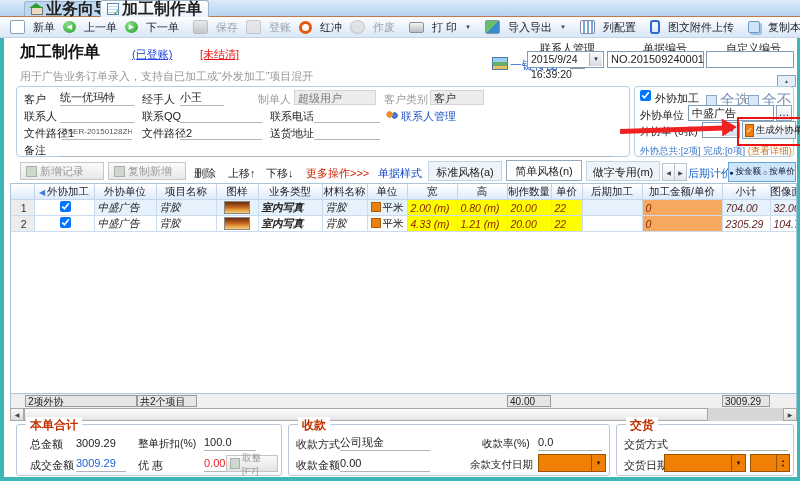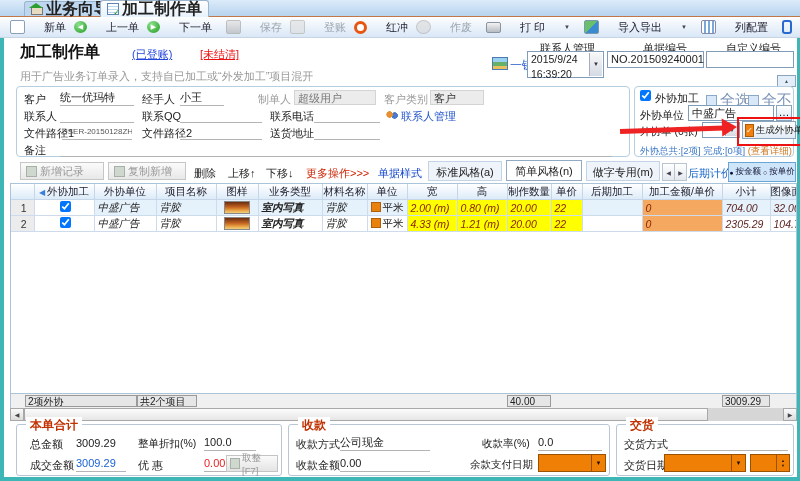--- a/index.html
+++ b/index.html
@@ -8,21 +8,21 @@
   
   .tabstrip{left:0;top:0;width:800px;height:16px;background:linear-gradient(#dcebfa,#b7d3ee);border-bottom:1px solid #c07848;}
   .tab{display:inline-flex;align-items:center;gap:3px;height:14px;padding:0 6px;font-weight:bold;font-size:16px;border:1px solid #9ab4cc;border-bottom:none;border-radius:3px 3px 0 0;background:#bed7f0;position:absolute;top:1px;}
   .tab.active{background:linear-gradient(#fefeff,#e8f2fc);top:0;height:16px;}
   .i-house{position:relative;width:10px;height:6px;background:#e8dcc0;border:1px solid #777;margin-top:3px;}
   .i-house::before{content:"";position:absolute;left:-3px;top:-5px;border-left:7px solid transparent;border-right:7px solid transparent;border-bottom:5px solid #2e9e2e;}
   .i-form{position:relative;width:10px;height:10px;background:repeating-linear-gradient(#fff 0 2px,#bcd8f0 2px 3px);border:1px solid #5d85b5;}
   .i-form::after{content:"✓";position:absolute;right:-2px;bottom:-3px;color:#149914;font-size:8px;font-weight:bold;}
   
   .toolbar{left:0;top:17px;width:800px;height:21px;background:linear-gradient(#fdfeff,#d9e7f6);border-bottom:1px solid #c6d4e4;display:flex;align-items:center;padding-left:6px;box-sizing:border-box;}
-  .tbtn{display:inline-flex;align-items:center;gap:19px;padding:0 4px;height:27px;color:#223;white-space:nowrap;cursor:pointer;}
+  .tbtn{display:inline-flex;align-items:center;gap:8px;padding:0 4px;height:27px;color:#223;white-space:nowrap;cursor:pointer;}
   .tbtn.dis{color:#9aa4b0;}
   .tbtn.dis .ti{filter:grayscale(1);opacity:.6;}
   .tsep{width:1px;height:15px;background:#b2c1d3;margin:0 3px;}
   .ti{display:inline-flex;align-items:center;justify-content:center;width:13px;height:12px;font-size:7px;border-radius:2px;color:#fff;}
   .i-new{background:#fff;border:1px solid #8aa0b8;}
   .i-ball{background:radial-gradient(circle at 35% 30%,#8ee08e,#1d9c1d);border-radius:50%;}
   .i-save{background:linear-gradient(#d8dde6,#aab2c0);border:1px solid #99a;}
   .i-post{background:#dcdce6;border:1px solid #aab;}
   .i-red{width:7px;height:7px;border:3px solid #e85510;border-radius:50%;background:#fff;}
   .i-void{background:#d8d8d8;border:1px solid #aaa;border-radius:50%;}
@@ -196,21 +196,21 @@
   <span class="abs blue-link" style="left:132px;top:47px;">(已登账)</span>
   <span class="abs red-link" style="left:200px;top:47px;">[未结清]</span>
   <div class="abs subtitle" style="left:20px;top:69px;">用于广告业务订单录入，支持自已加工或“外发加工”项目混开</div>
 
   <span class="abs i-img" style="left:492px;top:57px;"></span>
   <span class="abs link-blue" style="left:510px;top:57px;font-size:12px;">一键传图</span>
   <span class="abs i-print" style="left:570px;top:58px;display:inline-block;"></span>
   <span class="abs link-blue" style="left:589px;top:57px;">0</span>
 
   <span class="abs fld-label" style="left:540px;top:41px;">联系人管理</span>
-  <div class="abs combo" style="left:527px;top:51px;width:77px;height:27px;">
+  <div class="abs combo" style="left:527px;top:51px;width:77px;height:17px;">
     <span>2015/9/24 16:39:20</span>
     <span class="combo-btn">▼</span>
   </div>
   <span class="abs fld-label" style="left:643px;top:41px;">单据编号</span>
   <div class="abs tbox" style="left:607px;top:51px;width:97px;height:17px;text-align:right;">NO.201509240001</div>
   <span class="abs fld-label" style="left:726px;top:41px;">自定义编号</span>
   <div class="abs tbox" style="left:706px;top:51px;width:88px;height:17px;"></div>
   <div class="abs collapse-btn" style="left:777px;top:75px;">
       <span>▲</span>
     </div>

